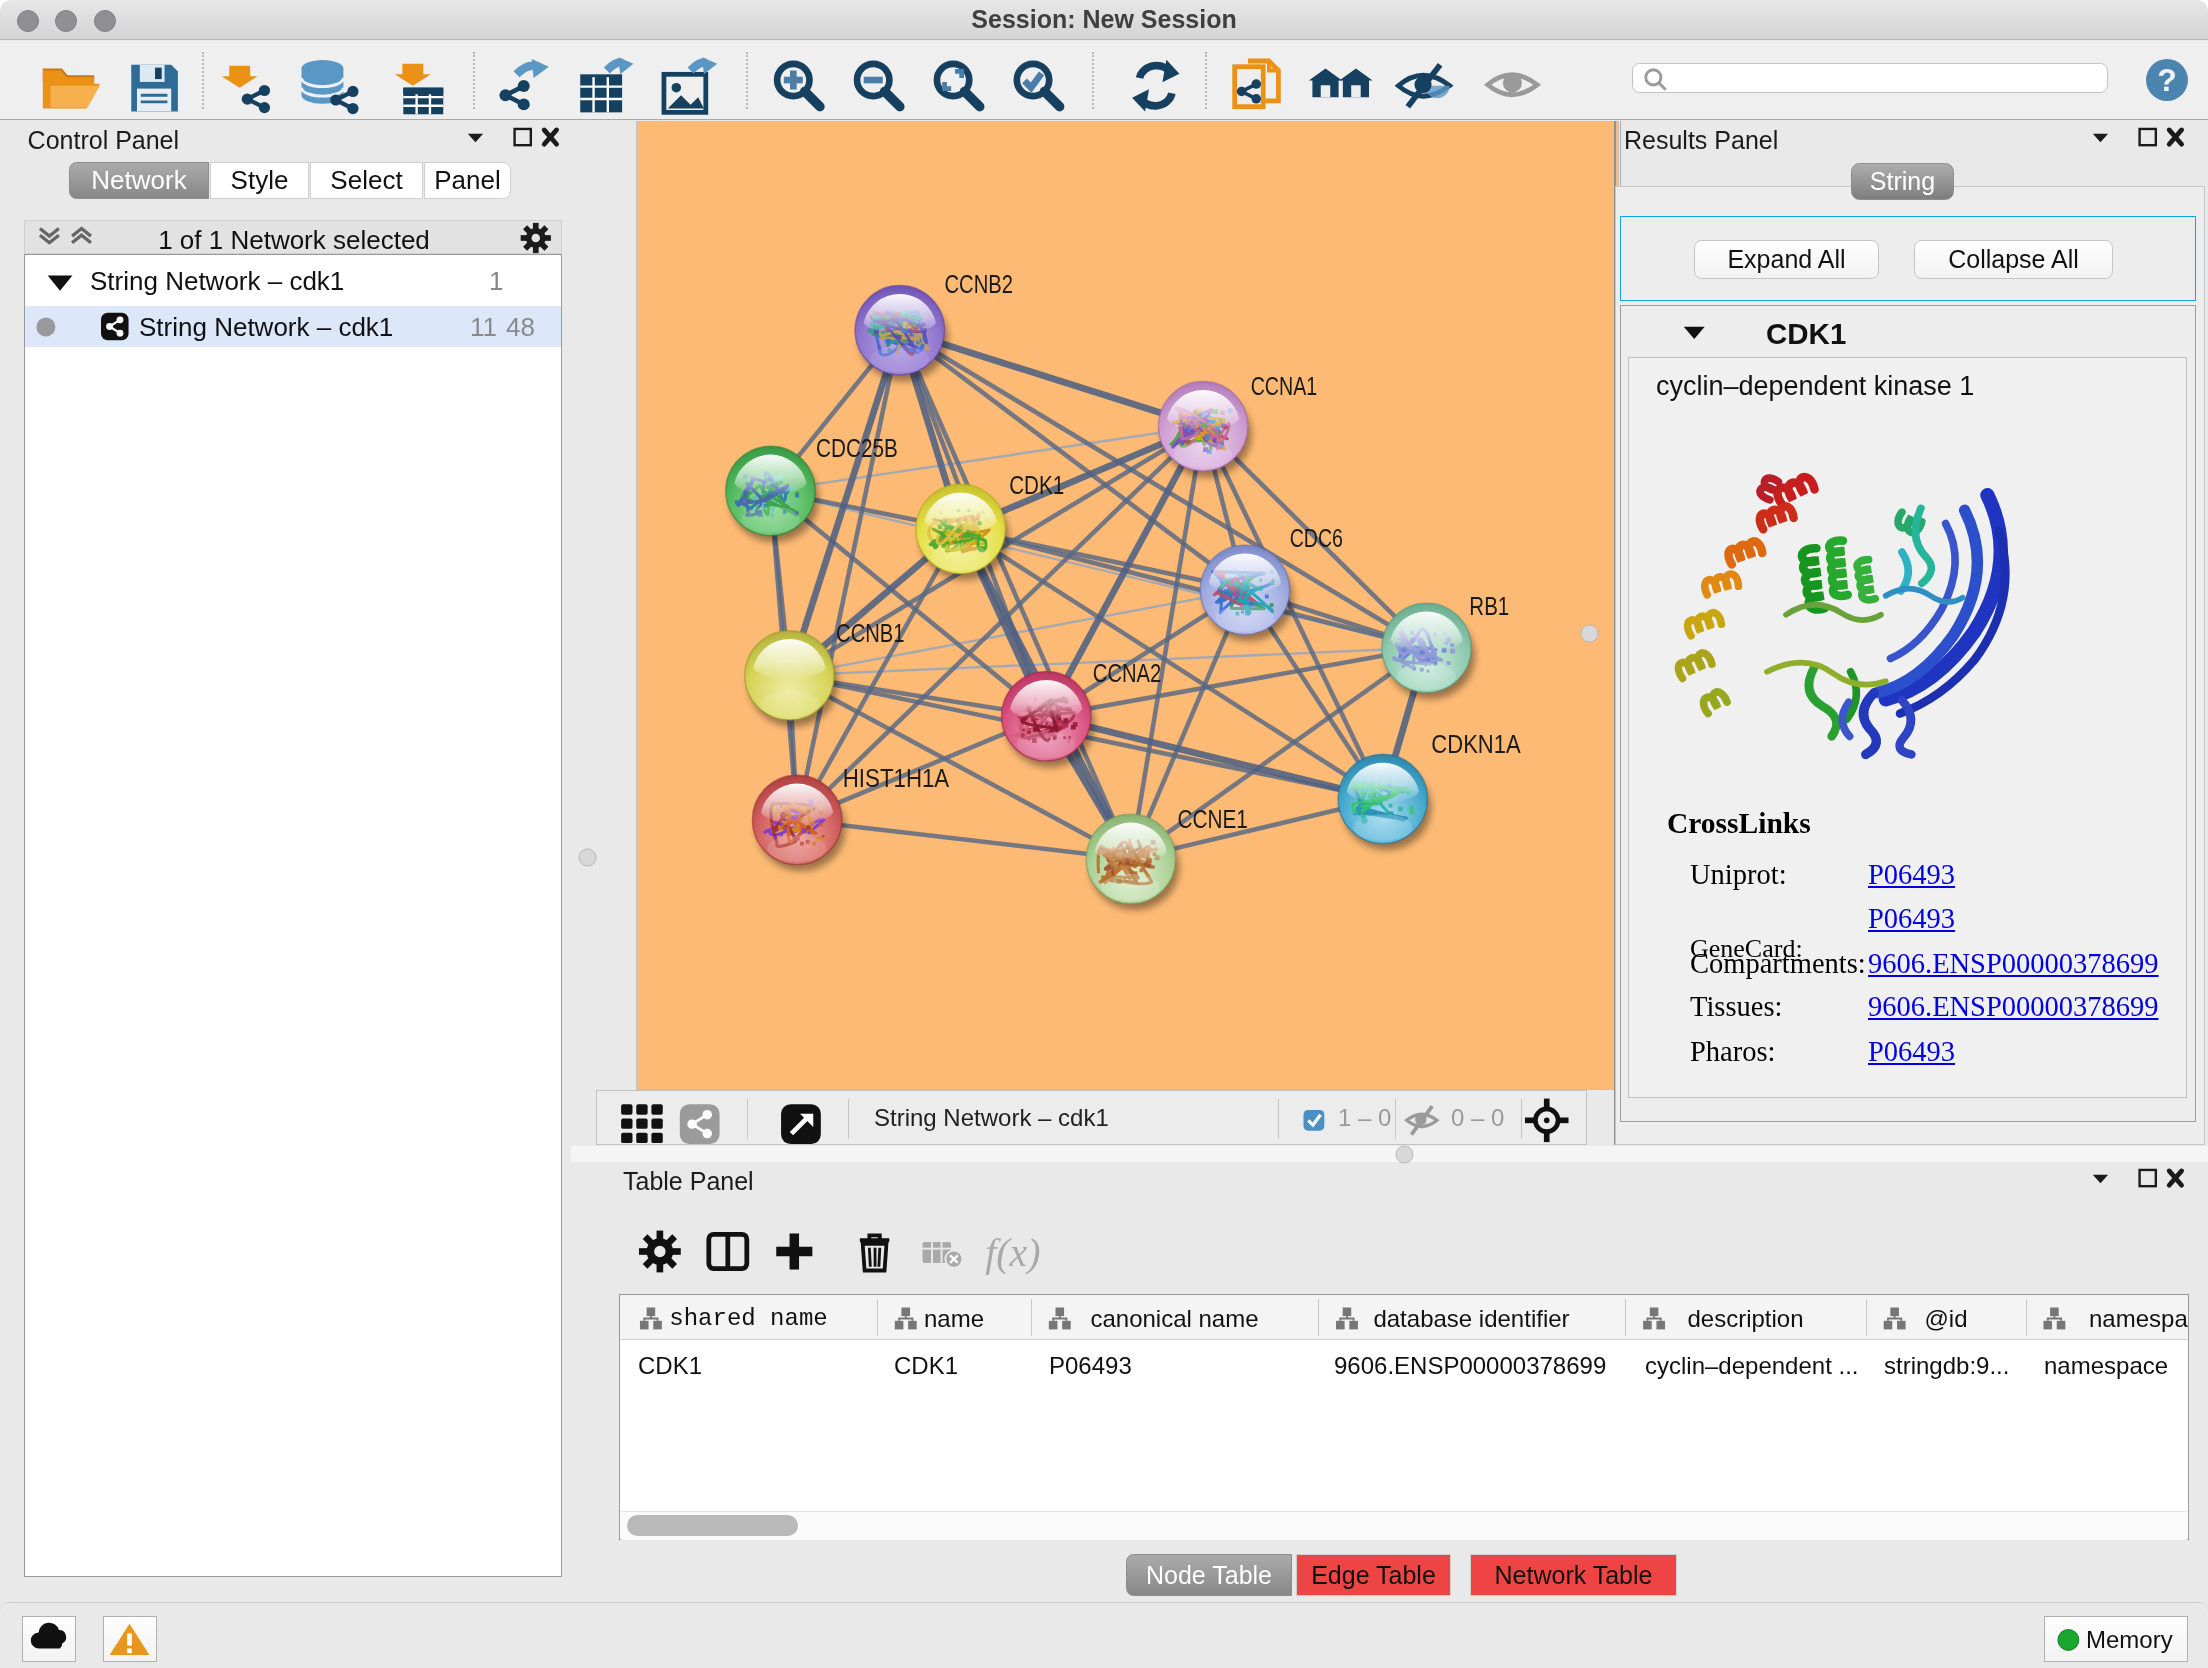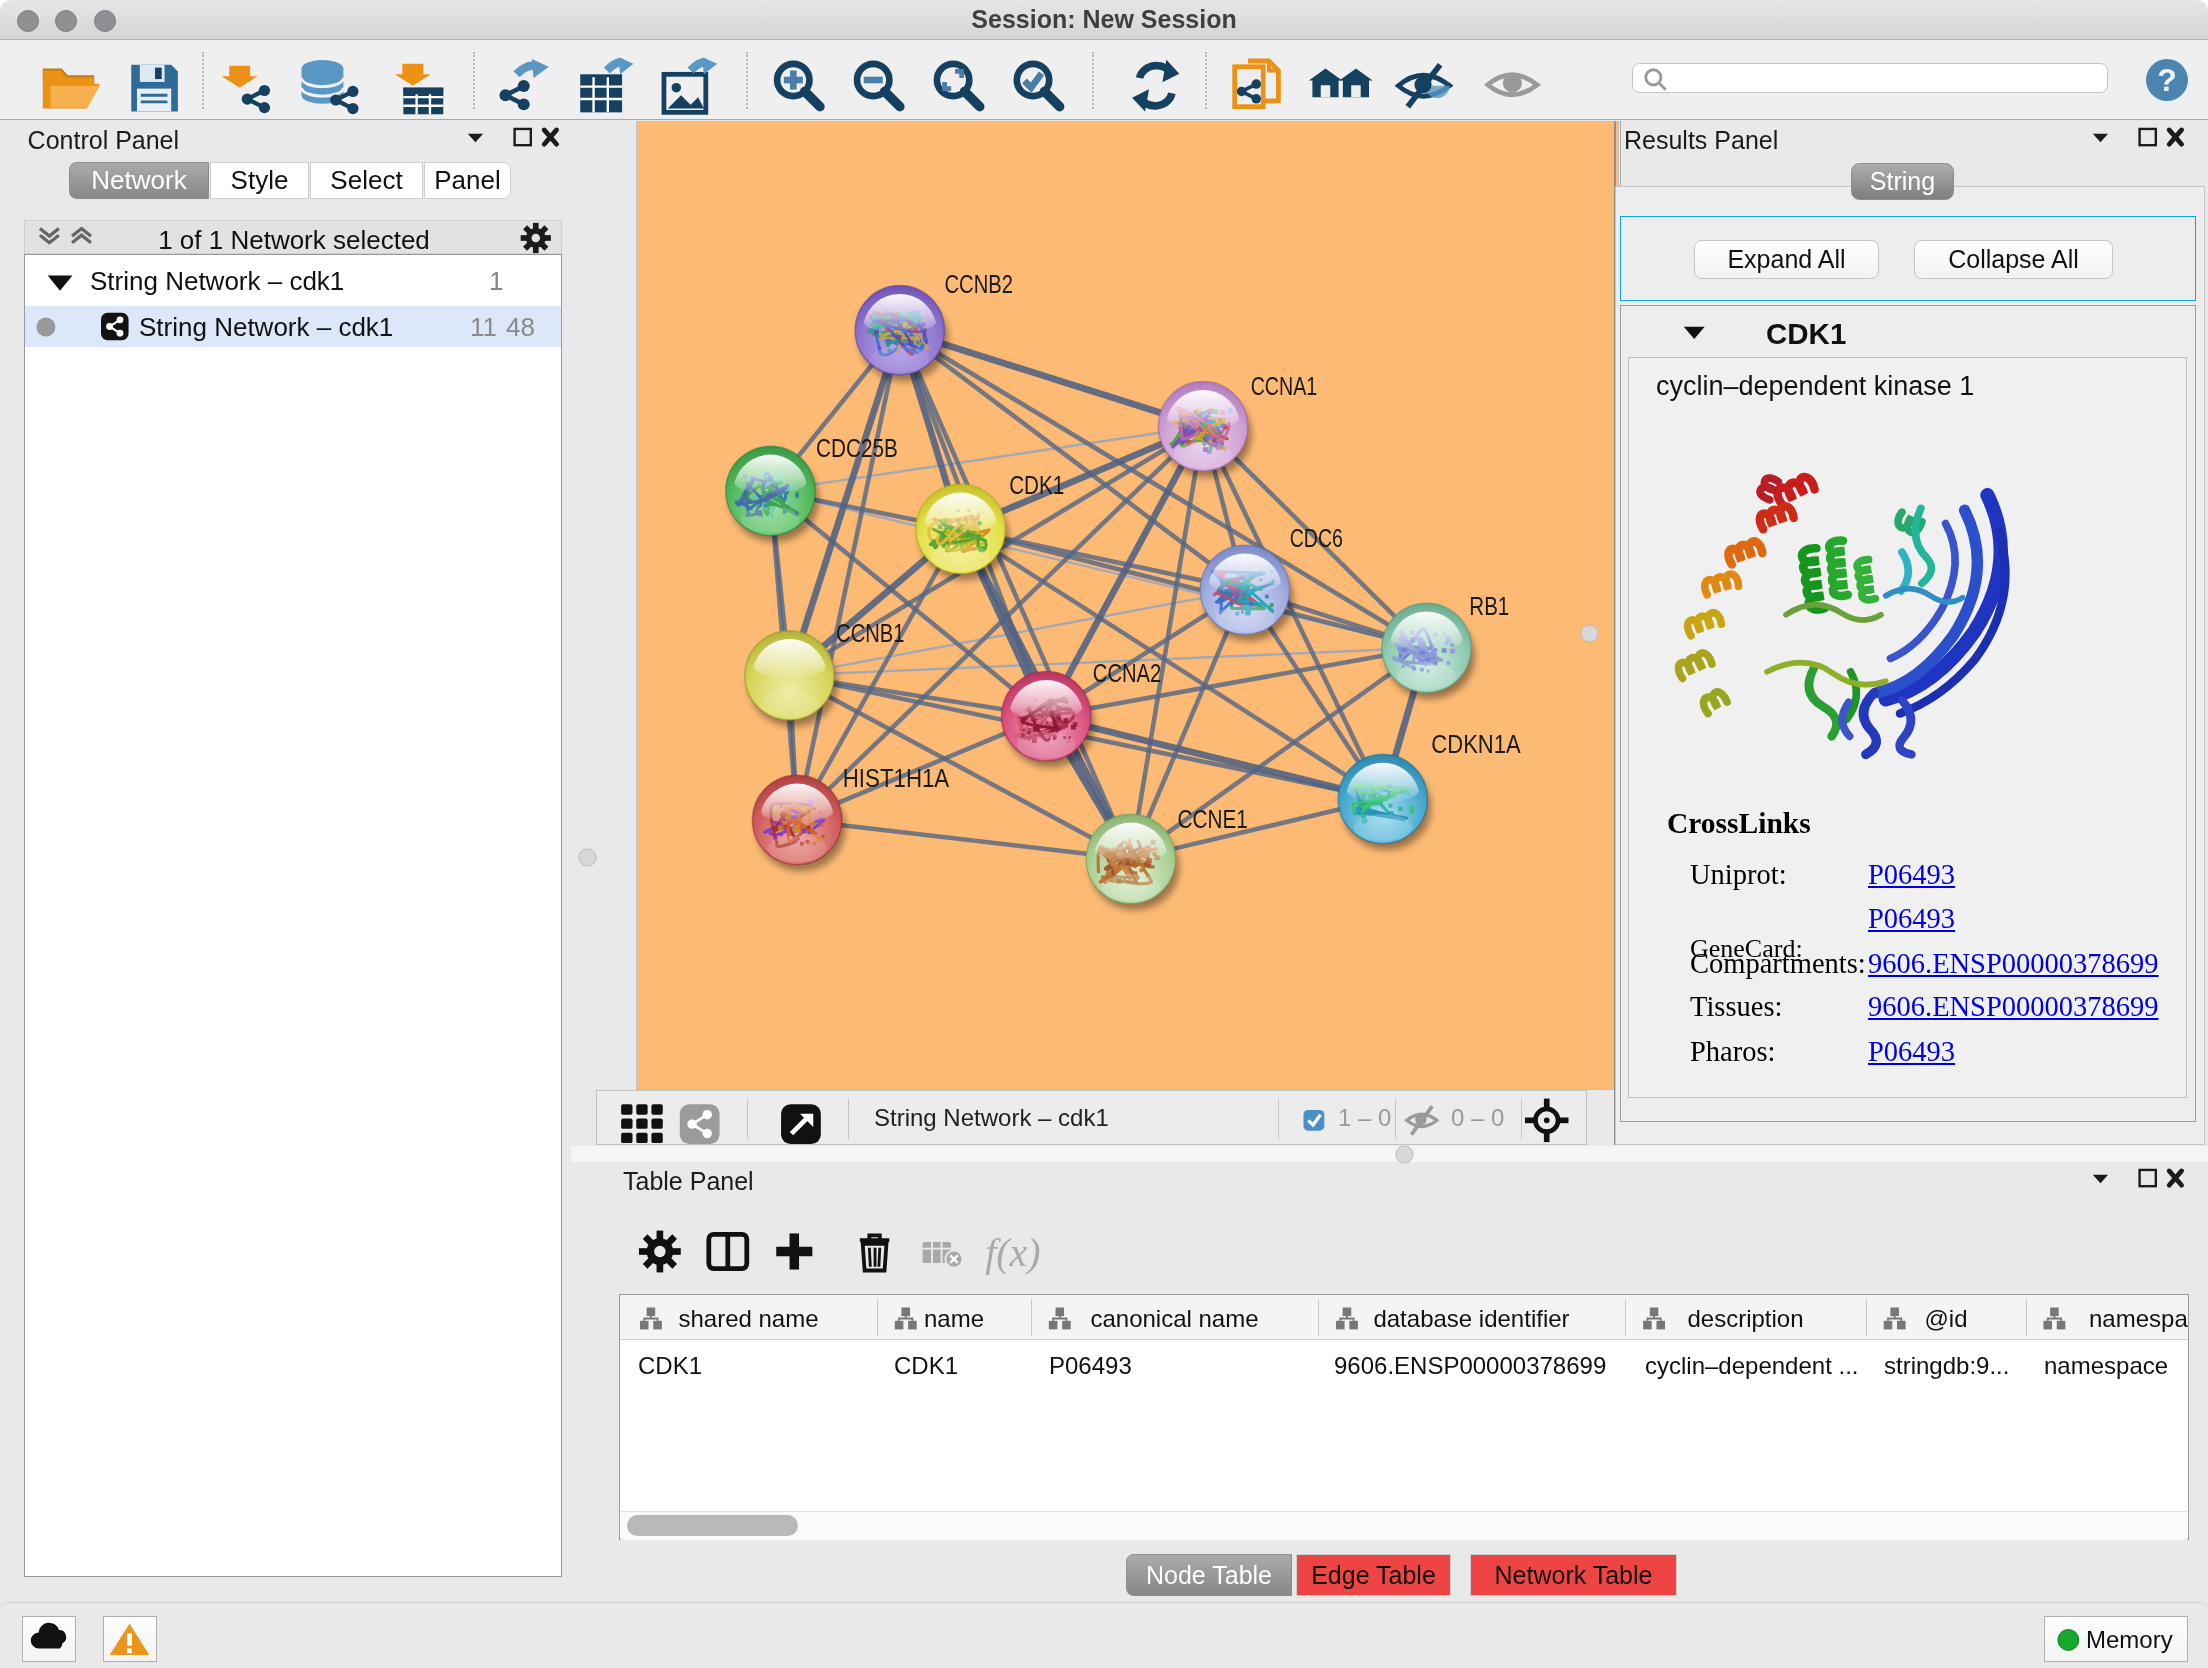--- a/index.html
+++ b/index.html
@@ -1074,21 +1074,21 @@
       <text x="385" y="45" font-size="42" font-style="italic" fill="#a9a9a9" font-family="Liberation Serif, serif">f(x)</text>
     </svg>
   <div id="tbox" class="abs">
     <div id="thead">
       <div class="thsep" style="left:257px;"></div>
       <div class="thsep" style="left:411px;"></div>
       <div class="thsep" style="left:698px;"></div>
       <div class="thsep" style="left:1005px;"></div>
       <div class="thsep" style="left:1246px;"></div>
       <div class="thsep" style="left:1406px;"></div>
-      <div class="thlab" style="left:0px;width:257px;">shared name</div>
+      <div class="thlab" style="left:0px;width:257px;font-family:Liberation Mono, monospace;">shared name</div>
       <div class="thlab" style="left:257px;width:154px;">name</div>
       <div class="thlab" style="left:411px;width:287px;">canonical name</div>
       <div class="thlab" style="left:698px;width:307px;">database identifier</div>
       <div class="thlab" style="left:1005px;width:241px;">description</div>
       <div class="thlab" style="left:1246px;width:160px;">@id</div>
       <div class="thlab" style="left:1469px;width:99px;text-align:left;overflow:hidden;white-space:nowrap;">namespace</div>
       <svg width="1568" height="45" style="position:absolute;left:0;top:0;" id="thicons" viewBox="0 0 1649 47">
           <g transform="translate(21,13)">
             <rect x="7" y="0" width="9" height="9" fill="#777"></rect>
             <rect x="0" y="14" width="9" height="9" fill="#777"></rect>

